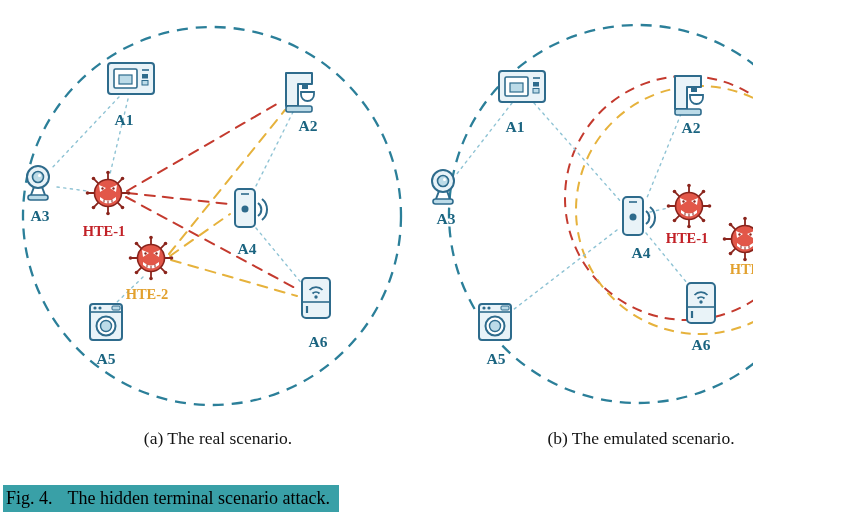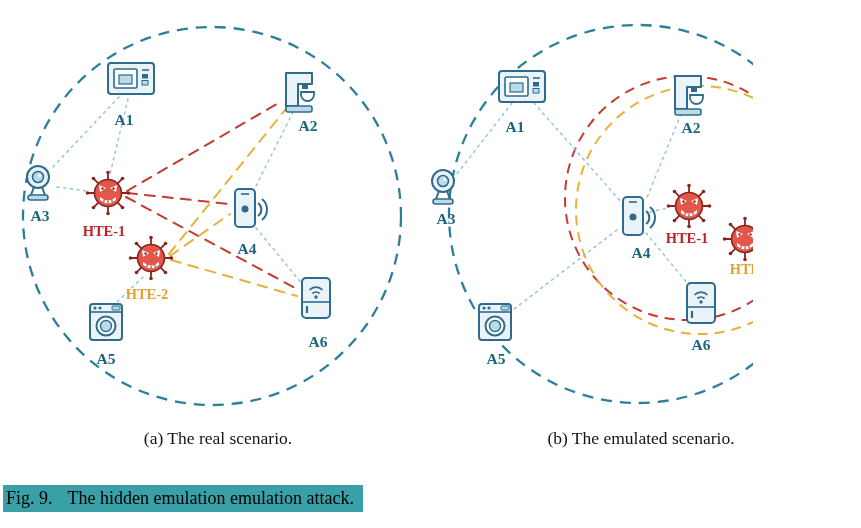--- a/index.html
+++ b/index.html
@@ -172,17 +172,17 @@
     <text class="htelabel" x="751" y="274" text-anchor="middle" fill="#e2a12f">HTE-2</text>
     <text class="nlabel" x="496" y="364" text-anchor="middle" fill="#1b6480">A5</text>
     <text class="nlabel" x="701" y="350" text-anchor="middle" fill="#1b6480">A6</text>
 
     <text class="sublabel" x="641" y="444" text-anchor="middle">(b) The emulated scenario.</text>
   </g>
 </svg>
 
   <div class="caption">
     <span class="hl" style="background: rgb(57, 160, 167);">
-      <span class="tag">Fig. 9.</span><span>The hidden emulation emulation attack.</span>
+      <span class="tag">Fig. 4.</span><span>The hidden terminal scenario attack.</span>
     </span>
   </div>
 
 </div>
 
 </body></html>

